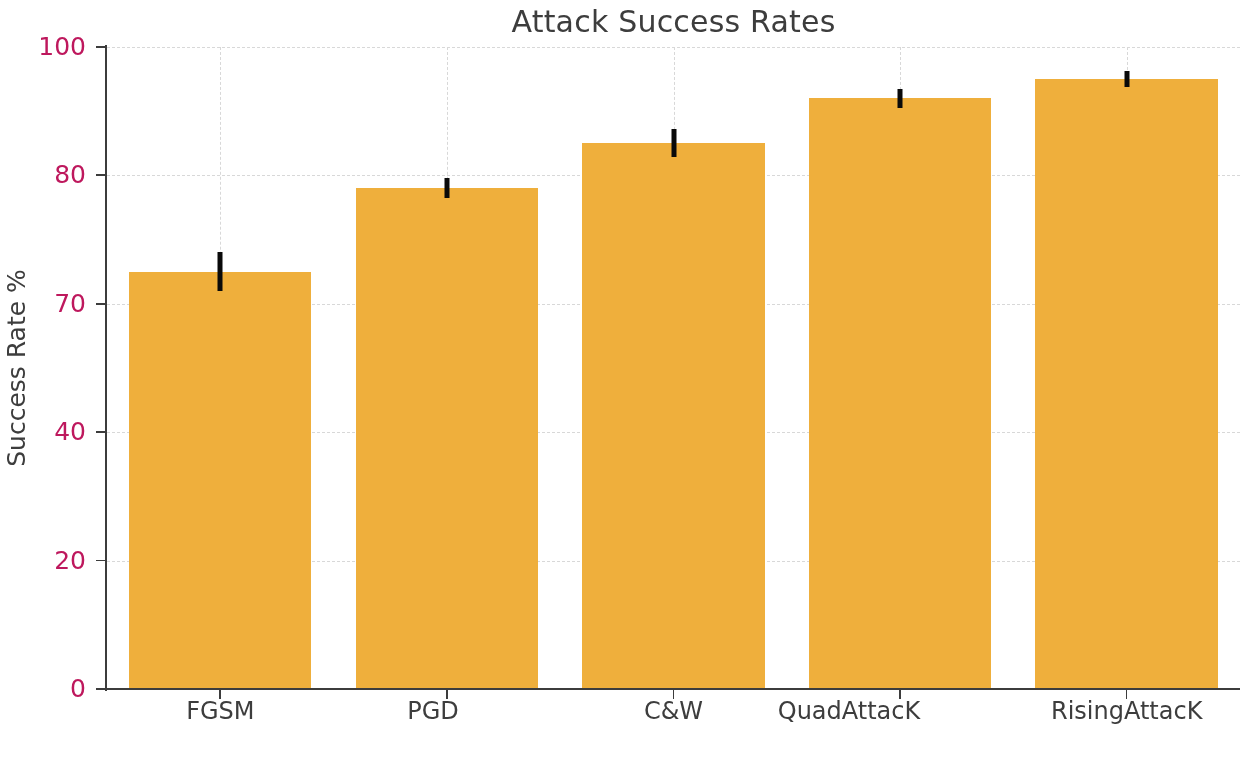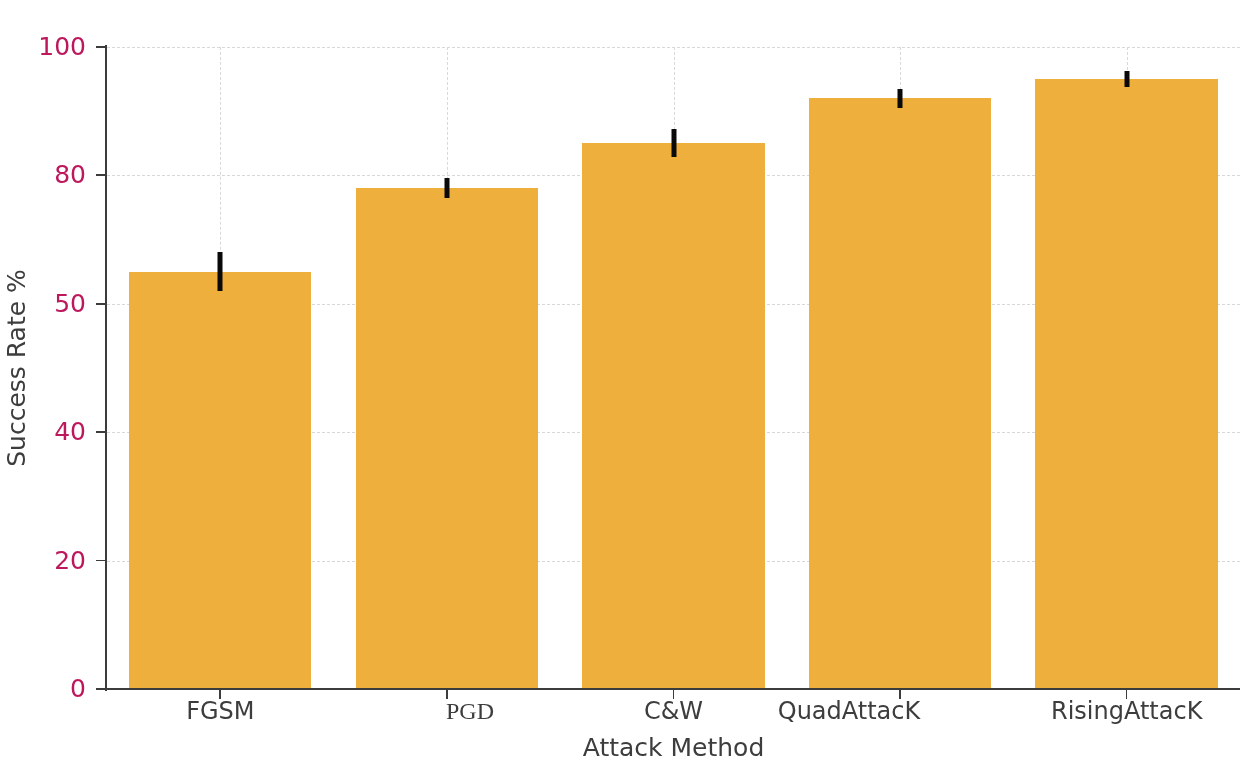--- a/index.html
+++ b/index.html
@@ -156,20 +156,21 @@
     width: 5px;
     background: #0a0a0a;
     transform: translateX(-50%);
   }
 </style>
 </head>
 <body>
 
 <div id="figure">
 
+  <div id="chart-title">Attack Success Rates</div>
 
   <div id="plot-area">
     <div id="plot-bg"></div>
     <div id="grid-layer">
         <div class="hgrid" style="top: 513.6px;"></div>
         <div class="hgrid" style="top: 385.2px;"></div>
         <div class="hgrid" style="top: 256.8px;"></div>
         <div class="hgrid" style="top: 128.4px;"></div>
         <div class="hgrid" style="top: 0px;"></div>
         <div class="vgrid" style="left: 113.3px;"></div>
@@ -196,38 +197,37 @@
   <div id="spine-bottom"></div>
 
   <div id="yticks-layer">
       <div class="ytick-mark" style="top: 688px;"></div>
       <div class="ytick-label" style="top: 676px;">0</div>
       <div class="ytick-mark" style="top: 559.6px;"></div>
       <div class="ytick-label" style="top: 547.6px;">20</div>
       <div class="ytick-mark" style="top: 431.2px;"></div>
       <div class="ytick-label" style="top: 419.2px; text-align: center;">40</div>
       <div class="ytick-mark" style="top: 302.8px;"></div>
-      <div class="ytick-label" style="top: 290.8px;">50</div>
+      <div class="ytick-label" style="top: 290.8px;">70</div>
       <div class="ytick-mark" style="top: 174.4px;"></div>
       <div class="ytick-label" style="top: 162.4px;">80</div>
       <div class="ytick-mark" style="top: 46px;"></div>
       <div class="ytick-label" style="top: 34px;">100</div>
     </div>
   <div id="xticks-layer">
       <div class="xtick-mark" style="left: 219.3px;"></div>
       <div class="xtick-label" style="left: 220.3px; text-align: right;">FGSM</div>
       <div class="xtick-mark" style="left: 445.9px;"></div>
-      <div class="xtick-label" style="left: 470px; font-family: Liberation Serif, serif;">PGD</div>
+      <div class="xtick-label" style="left: 433px;">PGD</div>
       <div class="xtick-mark" style="left: 672.5px;"></div>
       <div class="xtick-label" style="left: 673.5px;">C&amp;W</div>
       <div class="xtick-mark" style="left: 899.1px;"></div>
       <div class="xtick-label" style="left: 849px;">QuadAttacK</div>
       <div class="xtick-mark" style="left: 1125.7px;"></div>
       <div class="xtick-label" style="left: 1126.7px;">RisingAttacK</div>
     </div>
 
-  <div id="xlabel">Attack Method</div>
 
   <div id="ylabel-wrap" style="position:absolute; left:0; top:0; width:0; height:0;">
     <div id="ylabel">Success Rate %</div>
   </div>
 
 </div>
 
 </body></html>

